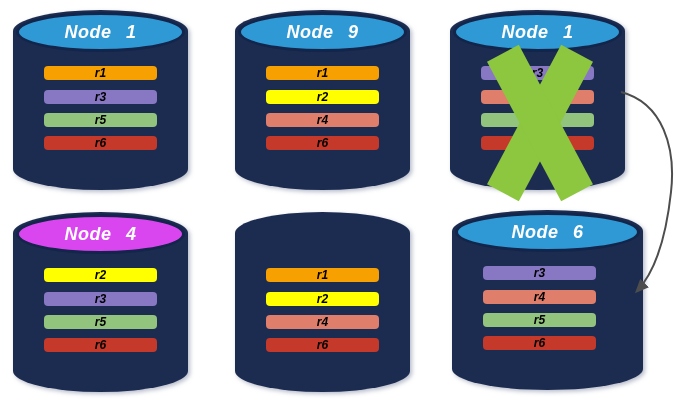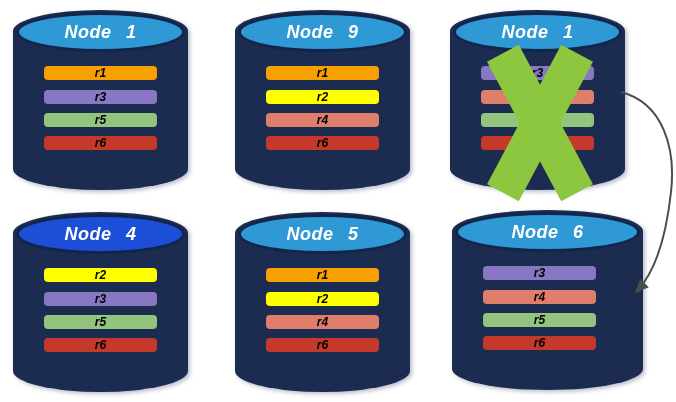--- a/index.html
+++ b/index.html
@@ -150,42 +150,39 @@
         <span></span>
       </div>
     <div class="fail-x">
       <i class="xbar xbar-a" style="background-color: rgb(141, 198, 63);"></i>
       <i class="xbar xbar-b" style="background-color: rgb(141, 198, 63);"></i>
     </div>
   </section>
 
   <section class="node" style="left:13px; top:212px;">
     <div class="cyl-body" style="background-color: rgb(28, 43, 80);"></div>
-    <div class="cyl-top" style="background-color: #1d4ed8;">
+    <div class="cyl-top" style="background-color: #d946ef;">
       <span class="node-title">Node 4</span>
     </div>
     <div class="bar bar-1" style="background-color: rgb(255, 255, 0);">
         <span>r2</span>
       </div>
     <div class="bar bar-2" style="background-color: rgb(136, 120, 195);">
         <span>r3</span>
       </div>
     <div class="bar bar-3" style="background-color: rgb(147, 196, 125);">
         <span>r5</span>
       </div>
     <div class="bar bar-4" style="background-color: rgb(197, 57, 43);">
         <span>r6</span>
       </div>
   </section>
 
   <section class="node" style="left:235px; top:212px;">
     <div class="cyl-body" style="background-color: rgb(28, 43, 80);"></div>
-    <div class="cyl-top" style="background-color: rgb(46, 153, 212);">
-      <span class="node-title">Node 5</span>
-    </div>
     <div class="bar bar-1" style="background-color: rgb(246, 160, 1);">
         <span>r1</span>
       </div>
     <div class="bar bar-2" style="background-color: rgb(255, 255, 0);">
         <span>r2</span>
       </div>
     <div class="bar bar-3" style="background-color: rgb(223, 126, 106);">
         <span>r4</span>
       </div>
     <div class="bar bar-4" style="background-color: rgb(197, 57, 43);">

